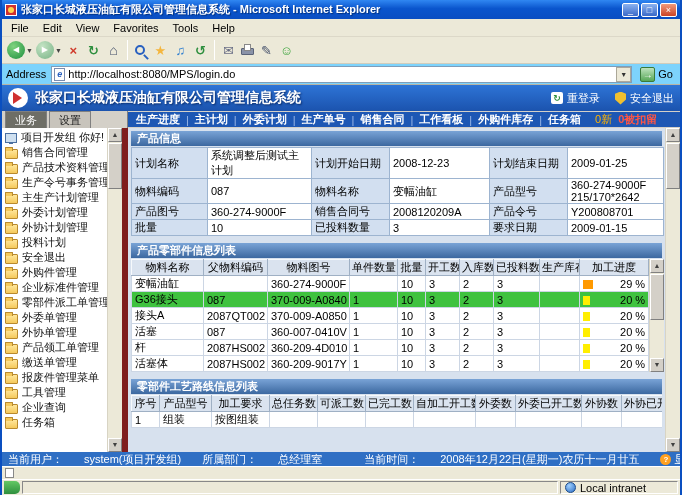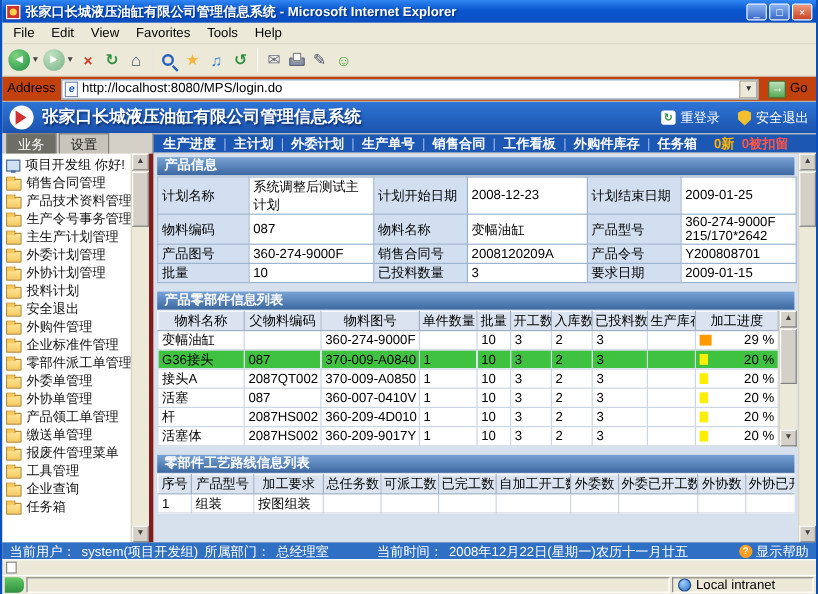--- a/index.html
+++ b/index.html
@@ -36,21 +36,21 @@
 .g-edit{color:#44506a;}
 .g-msgr{color:#3aa33a;}
 .tb-sep{width:1px;height:20px;background:#aca899;border-right:1px solid #fff;margin:0 2px;flex:none;}
 .mag{width:10px;height:10px;border:2px solid #2860c0;border-radius:50%;position:relative;margin:0 4px 0 2px;flex:none;}
 .mag::after{content:"";position:absolute;width:2px;height:6px;background:#2860c0;left:8px;top:7px;transform:rotate(-45deg);}
 .printer{width:15px;height:12px;position:relative;flex:none;}
 .printer::before{content:"";position:absolute;left:1px;right:1px;top:4px;bottom:1px;background:#8a93a8;border:1px solid #5a6378;border-radius:1px;}
 .printer::after{content:"";position:absolute;left:4px;right:4px;top:0;height:5px;background:#fff;border:1px solid #888;}
 
 
-.addressbar{height:21px;flex:none;background:#c2410c;display:flex;align-items:center;gap:5px;padding:0 4px;border-bottom:1px solid #b8b4a4;}
+.addressbar{height:21px;flex:none;background:#7dd3fc;display:flex;align-items:center;gap:5px;padding:0 4px;border-bottom:1px solid #b8b4a4;}
 .addr-field{flex:1;height:17px;background:#fff;border:1px solid #7f9db9;display:flex;align-items:center;gap:3px;padding-left:2px;}
 .page-icon{width:11px;height:13px;flex:none;background:#fff;border:1px solid #7a8db0;color:#2860c0;font-weight:bold;font-style:italic;font-size:9px;line-height:11px;text-align:center;}
 .addr-drop{width:15px;height:15px;margin-left:auto;flex:none;background:#ece9d8;border:1px solid #aca899;font-size:7px;line-height:13px;text-align:center;color:#333;}
 .go-btn{display:flex;align-items:center;gap:3px;padding:0 3px;}
 .go-icon{width:15px;height:15px;background:linear-gradient(#bde3bd,#57a857);border:1px solid #3a7a3a;border-radius:2px;color:#fff;font-weight:bold;font-size:10px;line-height:13px;text-align:center;}
 
 
 .appheader{height:26px;flex:none;background:linear-gradient(180deg,#2e74d6,#1b53ae);display:flex;align-items:center;gap:7px;padding:0 6px;}
 .logo{width:20px;height:20px;flex:none;border-radius:50%;background:#fff;position:relative;}
 .logo::after{content:"";position:absolute;left:5px;top:4px;border-left:9px solid #d03030;border-top:6px solid transparent;border-bottom:6px solid transparent;}
@@ -60,26 +60,26 @@
 .shield-icon{width:11px;height:13px;background:#f0c030;clip-path:polygon(50% 0,100% 18%,100% 62%,50% 100%,0 62%,0 18%);}
 
 
 .tabnav{height:17px;flex:none;display:flex;align-items:center;}
 .tabs{width:126px;flex:none;background:#d4d0c8;display:flex;align-items:flex-end;gap:2px;padding-left:3px;border-right:1px solid #808080;}
 .tab{padding:1px 9px 1px;border:1px solid #808080;border-bottom:none;background:#c8c4bc;color:#222;}
 .tab.active{background:#6e6e66;color:#fff;}
 .navlinks{flex:1;background:#1d57b4;display:flex;align-items:center;gap:6px;padding:0 8px;overflow:hidden;white-space:nowrap;}
 .nav-link{color:#fff;font-weight:bold;}
 .nav-sep{color:#9db9e8;}
-.badge-new{color:#ffb400;font-weight:bold;margin-left:8px;}
+.badge-new{color:#ffb400;font-weight:normal;margin-left:8px;}
 .badge-held{color:#ff5544;font-weight:bold;}
 
 
 .main{flex:1;display:flex;min-height:0;}
-.sidebar{width:126px;flex:none;background:#fff;display:flex;border-right:4px solid #7f1d1d;}
+.sidebar{width:126px;flex:none;background:#fff;display:flex;border-right:6px solid #7f1d1d;}
 .tree{flex:1;padding:2px 0 0 3px;overflow:hidden;}
 .tree-row{display:flex;align-items:center;gap:4px;height:15px;white-space:nowrap;overflow:hidden;color:#111;}
 .user-icon{width:12px;height:10px;flex:none;background:#cfe0f0;border:1px solid #4a6fa0;position:relative;}
 .user-icon::after{content:"";position:absolute;left:3px;bottom:-2px;width:4px;height:2px;background:#4a6fa0;}
 .folder-icon{width:13px;height:10px;flex:none;background:linear-gradient(#ffe79c,#f5c95c);border:1px solid #b98a2e;border-radius:1px;position:relative;margin-top:2px;}
 .folder-icon::before{content:"";position:absolute;top:-3px;left:-1px;width:6px;height:3px;background:#f5c95c;border:1px solid #b98a2e;border-bottom:none;border-radius:1px 1px 0 0;}
 .side-scroll{width:13px;}
 
 
 .vscroll{width:15px;flex:none;background:#ece9d8;display:flex;flex-direction:column;border-left:1px solid #d8d4c4;}
@@ -110,21 +110,21 @@
 .progress-fill{display:block;height:9px;}
 .route-table{width:534px;}
 .route-table th:nth-child(1){width:28px}.route-table th:nth-child(2){width:52px}
 .route-table th:nth-child(3){width:58px}.route-table th:nth-child(4){width:48px}
 .route-table th:nth-child(5){width:48px}.route-table th:nth-child(6){width:48px}
 .route-table th:nth-child(7){width:62px}.route-table th:nth-child(8){width:40px}
 .route-table th:nth-child(9){width:66px}.route-table th:nth-child(10){width:40px}
 .route-table th:nth-child(11){width:44px}
 
 
-.footer{height:14px;flex:none;background:#2f6fc4;color:#fff;display:flex;align-items:center;gap:5px;padding:0 6px;white-space:nowrap;overflow:hidden;}
+.footer{height:14px;flex:none;background:#2f6fc4;color:#fff;display:flex;align-items:center;gap:21px;padding:0 6px;white-space:nowrap;overflow:hidden;}
 .help{margin-left:auto;display:flex;align-items:center;gap:3px;}
 .help-icon{width:11px;height:11px;border-radius:50%;background:#ffa020;color:#fff;font-size:8px;line-height:11px;text-align:center;font-weight:bold;}
 .strip{height:13px;flex:none;background:#ece9d8;border-top:1px solid #fff;display:flex;align-items:center;padding:0 3px;}
 .mini-page{width:9px;height:10px;background:#fff;border:1px solid #888;}
 .statusbar{height:16px;flex:none;background:#ece9d8;display:flex;align-items:center;gap:2px;padding:0 2px;border-top:1px solid #fff;}
 .start-frag{width:16px;height:13px;background:linear-gradient(#64c864,#2e8f3e);border-radius:0 5px 5px 0;}
 .pane{height:13px;border:1px solid;border-color:#888 #fff #fff #888;display:flex;align-items:center;gap:4px;padding:0 4px;}
 .pane.grow{flex:1;}
 .zone-pane{width:118px;}
 .globe{width:11px;height:11px;border-radius:50%;background:radial-gradient(circle at 35% 30%,#9fd0ff,#2f6fc4);border:1px solid #1a4a8a;}

